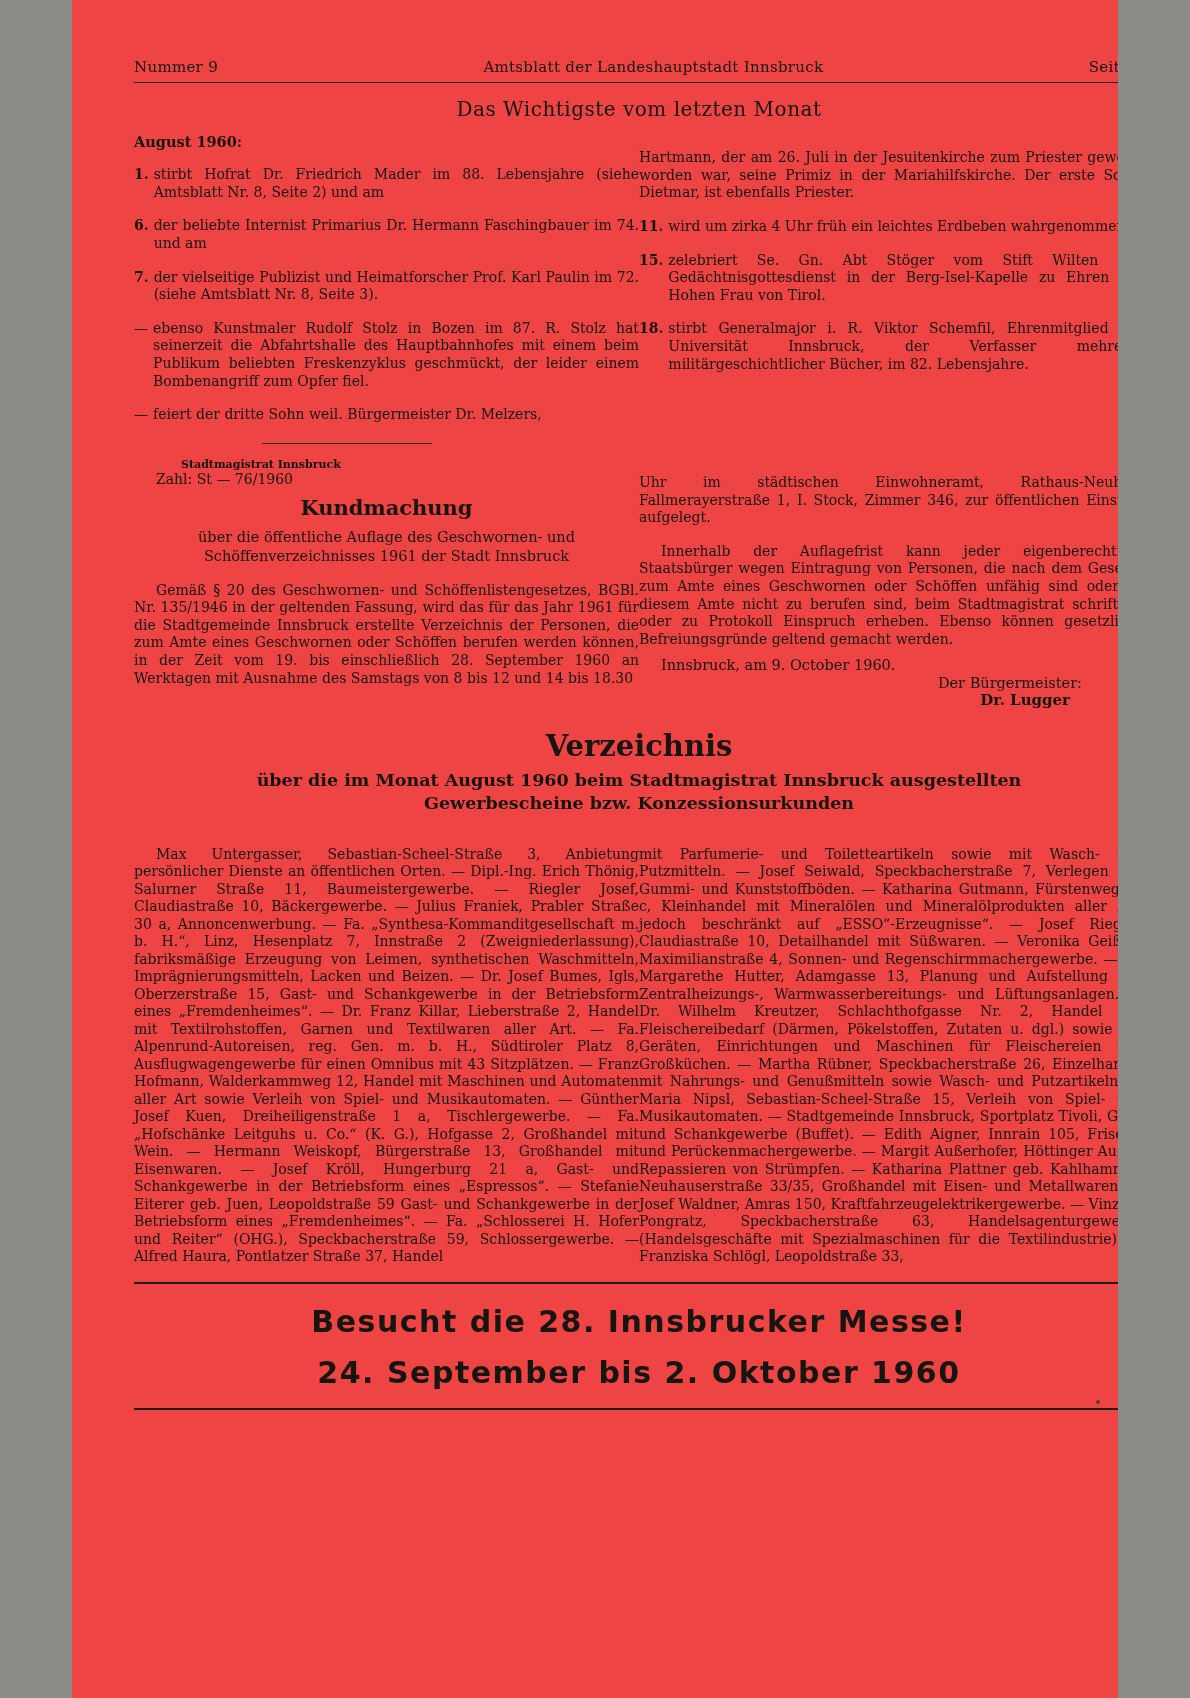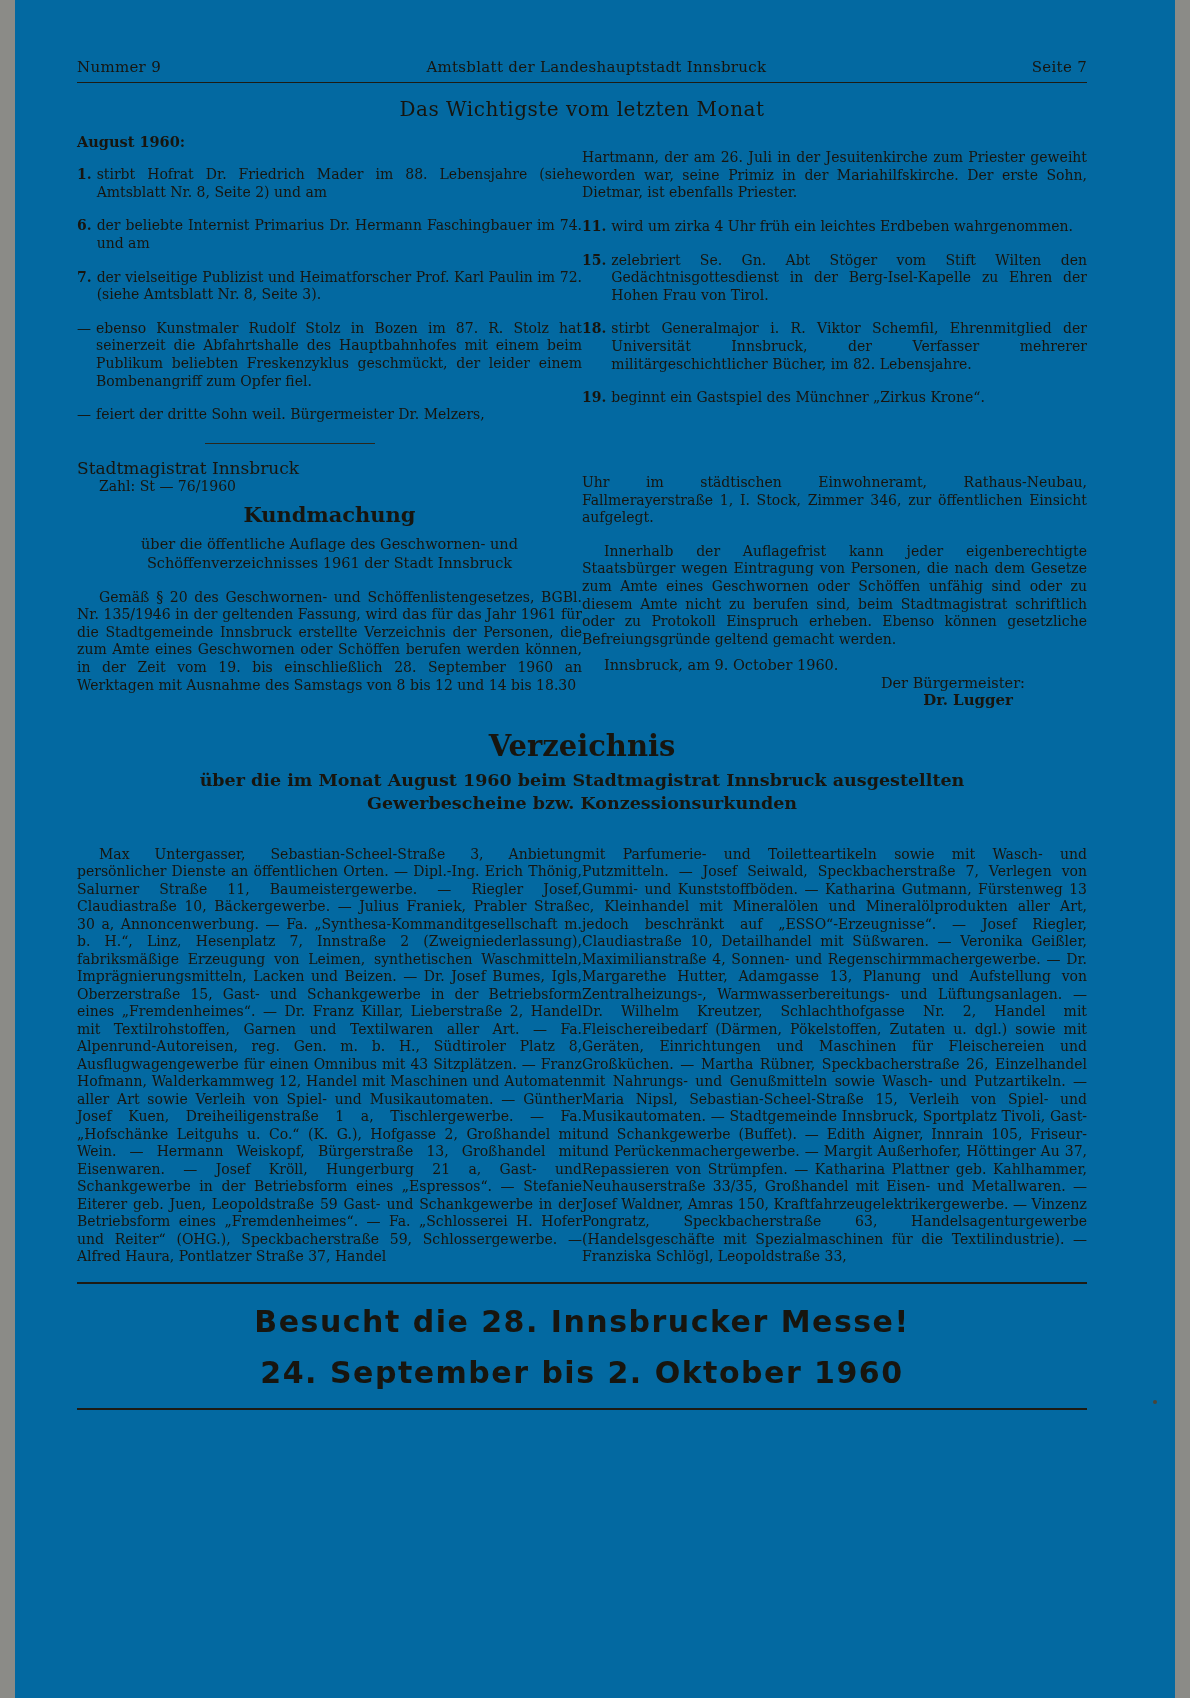--- a/index.html
+++ b/index.html
@@ -2,24 +2,24 @@
 <html><head>
 <meta charset="utf-8">
 <style>
   html, body {
     margin: 0;
     padding: 0;
     background: #8b8b87;
   }
   .page {
     position: relative;
-    width: 1160px;
+    width: 1046px;
     height: 1698px;
     margin: 0 auto;
-    background: #0369a1;
+    background: #ef4444;
     box-sizing: border-box;
     overflow: hidden;
     font-family: "DejaVu Serif", serif;
     color: #17150f;
   }
   .paper-inner {
     position: absolute;
     left: 62px;
     top: 58px;
     width: 1010px;
@@ -100,22 +100,23 @@
     width: 170px;
     margin: 16px auto 14px auto;
     border-bottom: 1.3px solid #2a271d;
   }
   .short-rule.left {
     margin-left: 128px;
   }
 
   
   .kund-head {
-    font-weight: normal;
-    font-size: 17px;
+    font-weight: bold;
+    font-size: 11px;
+    margin-left: 47px;
   }
   .kund-zahl {
     font-size: 14px;
     margin-left: 22px;
   }
   .kund-title {
     text-align: center;
     font-weight: bold;
     font-size: 21px;
     margin: 8px 0 8px 0;
@@ -260,24 +261,20 @@
               <span class="t">wird um zirka 4 Uhr früh ein leichtes Erdbeben wahrgenommen.</span>
             </li>
           <li>
               <span class="d">15.</span>
               <span class="t">zelebriert Se. Gn. Abt Stöger vom Stift Wilten den Gedächtnisgottesdienst in der Berg-Isel-Kapelle zu Ehren der Hohen Frau von Tirol.</span>
             </li>
           <li>
               <span class="d">18.</span>
               <span class="t">stirbt Generalmajor i. R. Viktor Schemfil, Ehrenmitglied der Universität Innsbruck, der Verfasser mehrerer militärgeschichtlicher Bücher, im 82. Lebensjahre.</span>
             </li>
-          <li>
-              <span class="d">19.</span>
-              <span class="t">beginnt ein Gastspiel des Münchner „Zirkus Krone“.</span>
-            </li>
         </ul>
       </div>
     </div>
 
     <div class="short-rule left"></div>
 
     <div class="cols">
       <div class="col">
         <div class="kund-head">Stadtmagistrat Innsbruck</div>
         <div class="kund-zahl">Zahl: St — 76/1960</div>

